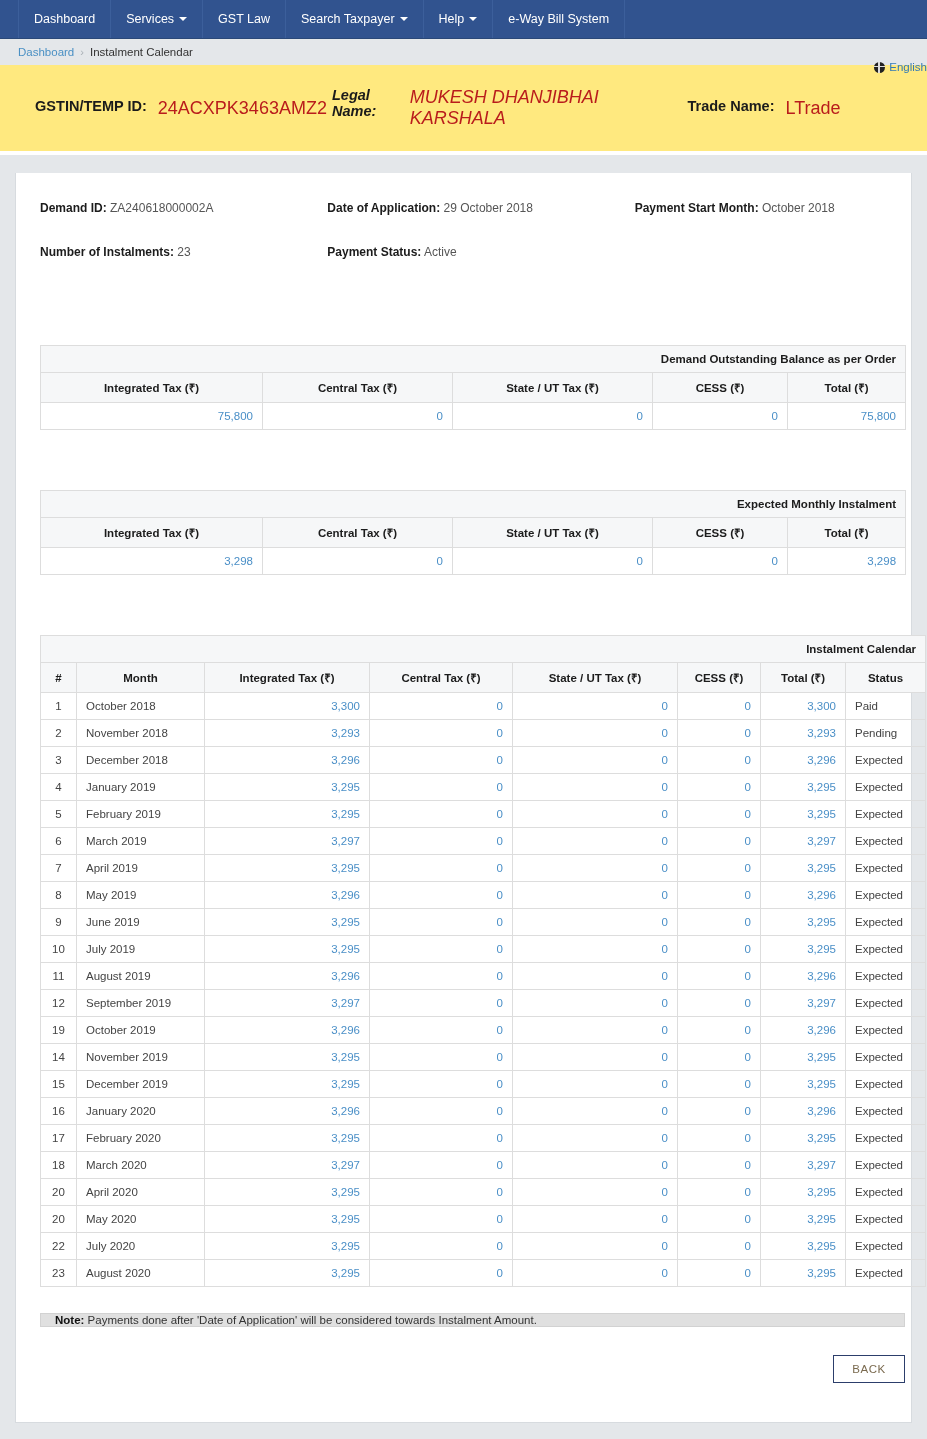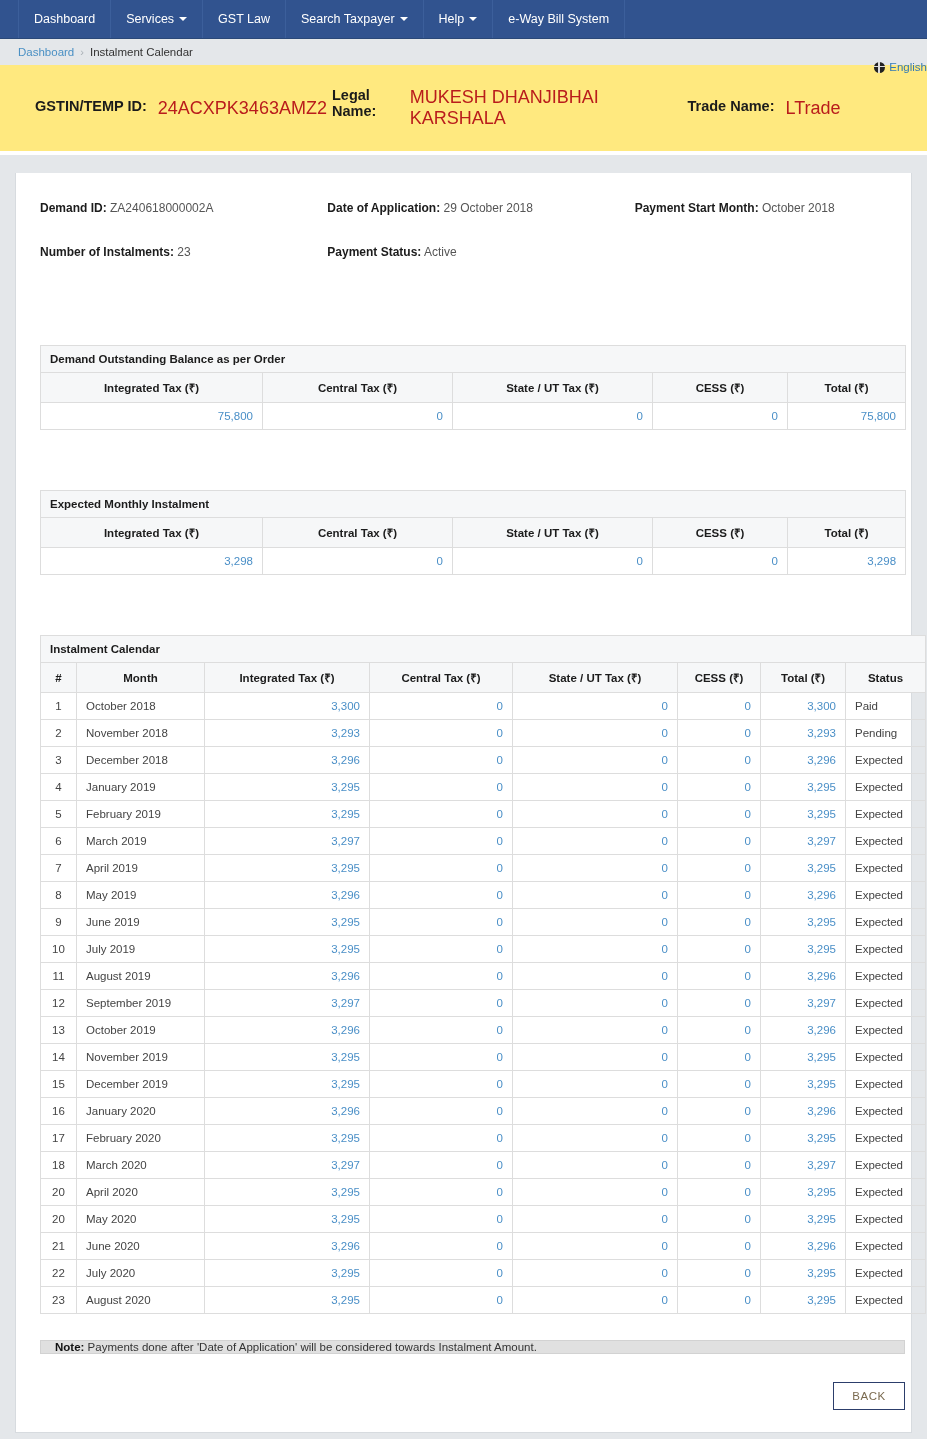--- a/index.html
+++ b/index.html
@@ -73,21 +73,21 @@
   
   .banner {
     background: #ffe97f;
     height: 86px;
     display: flex;
     align-items: center;
     padding: 0 0 0 30px;
   }
   .banner-col { display: flex; flex-direction: row; justify-content: center; gap: 11px; }
   .banner-col.c1 { width: 302px; }
-  .banner-col.c2 { width: 302px; }
+  .banner-col.c2 { width: 302px; font-style: italic; }
   .banner-col.c3 { width: 260px; }
   .banner-label { font-weight: bold; font-size: 14.5px; color: #1b1b1b; }
   .banner-value { font-size: 18px; color: #b91c1c; }
 
   .gap-strip { height: 4px; background: #ffffff; }
   .gray-gap { height: 18px; background: #e4e7ea; }
 
   
   .panel {
     margin: 0 15px 0 15px;
@@ -114,21 +114,21 @@
     margin-bottom: 0;
     table-layout: fixed;
   }
   table.gt th, table.gt td {
     border: 1px solid #dddddd;
     padding: 7px 9px;
     font-size: 11.5px;
   }
   table.gt caption, .cap-row th {
     background: #f6f7f8;
-    text-align: left;
+    text-align: right;
     font-weight: bold;
     color: #1c1c1c;
     font-size: 12px;
     padding: 9px 6px;
   }
   .hdr-row th {
     background: #f6f7f8;
     text-align: center;
     font-weight: bold;
     color: #1c1c1c;
@@ -461,21 +461,21 @@
             <td class="idx">12</td>
             <td class="mon">September 2019</td>
             <td class="num">3,297</td>
             <td class="num">0</td>
             <td class="num">0</td>
             <td class="num">0</td>
             <td class="num">3,297</td>
             <td class="sta">Expected</td>
           </tr>
           <tr>
-            <td class="idx">13</td>
+            <td class="idx">19</td>
             <td class="mon">October 2019</td>
             <td class="num">3,296</td>
             <td class="num">0</td>
             <td class="num">0</td>
             <td class="num">0</td>
             <td class="num">3,296</td>
             <td class="sta">Expected</td>
           </tr>
           <tr>
             <td class="idx">14</td>
@@ -541,30 +541,20 @@
             <td class="idx">20</td>
             <td class="mon">May 2020</td>
             <td class="num">3,295</td>
             <td class="num">0</td>
             <td class="num">0</td>
             <td class="num">0</td>
             <td class="num">3,295</td>
             <td class="sta">Expected</td>
           </tr>
           <tr>
-            <td class="idx">21</td>
-            <td class="mon">June 2020</td>
-            <td class="num">3,296</td>
-            <td class="num">0</td>
-            <td class="num">0</td>
-            <td class="num">0</td>
-            <td class="num">3,296</td>
-            <td class="sta">Expected</td>
-          </tr>
-          <tr>
             <td class="idx">22</td>
             <td class="mon">July 2020</td>
             <td class="num">3,295</td>
             <td class="num">0</td>
             <td class="num">0</td>
             <td class="num">0</td>
             <td class="num">3,295</td>
             <td class="sta">Expected</td>
           </tr>
           <tr>

